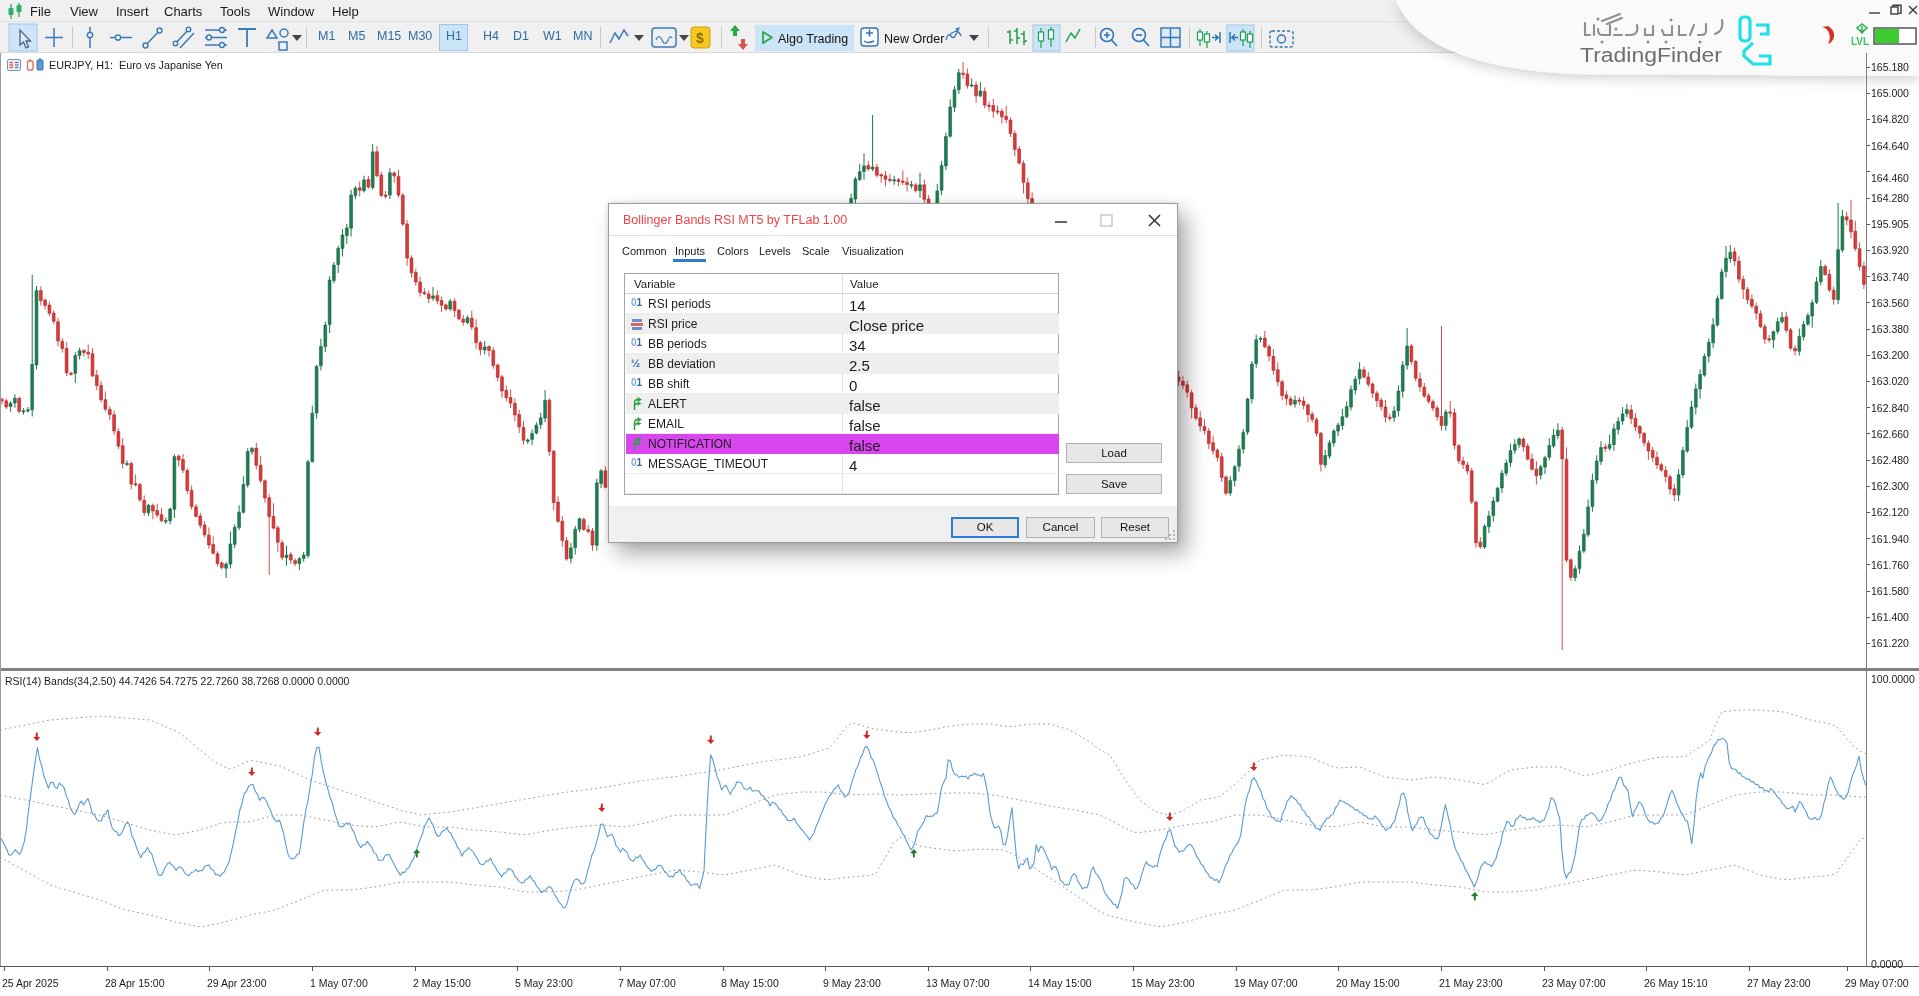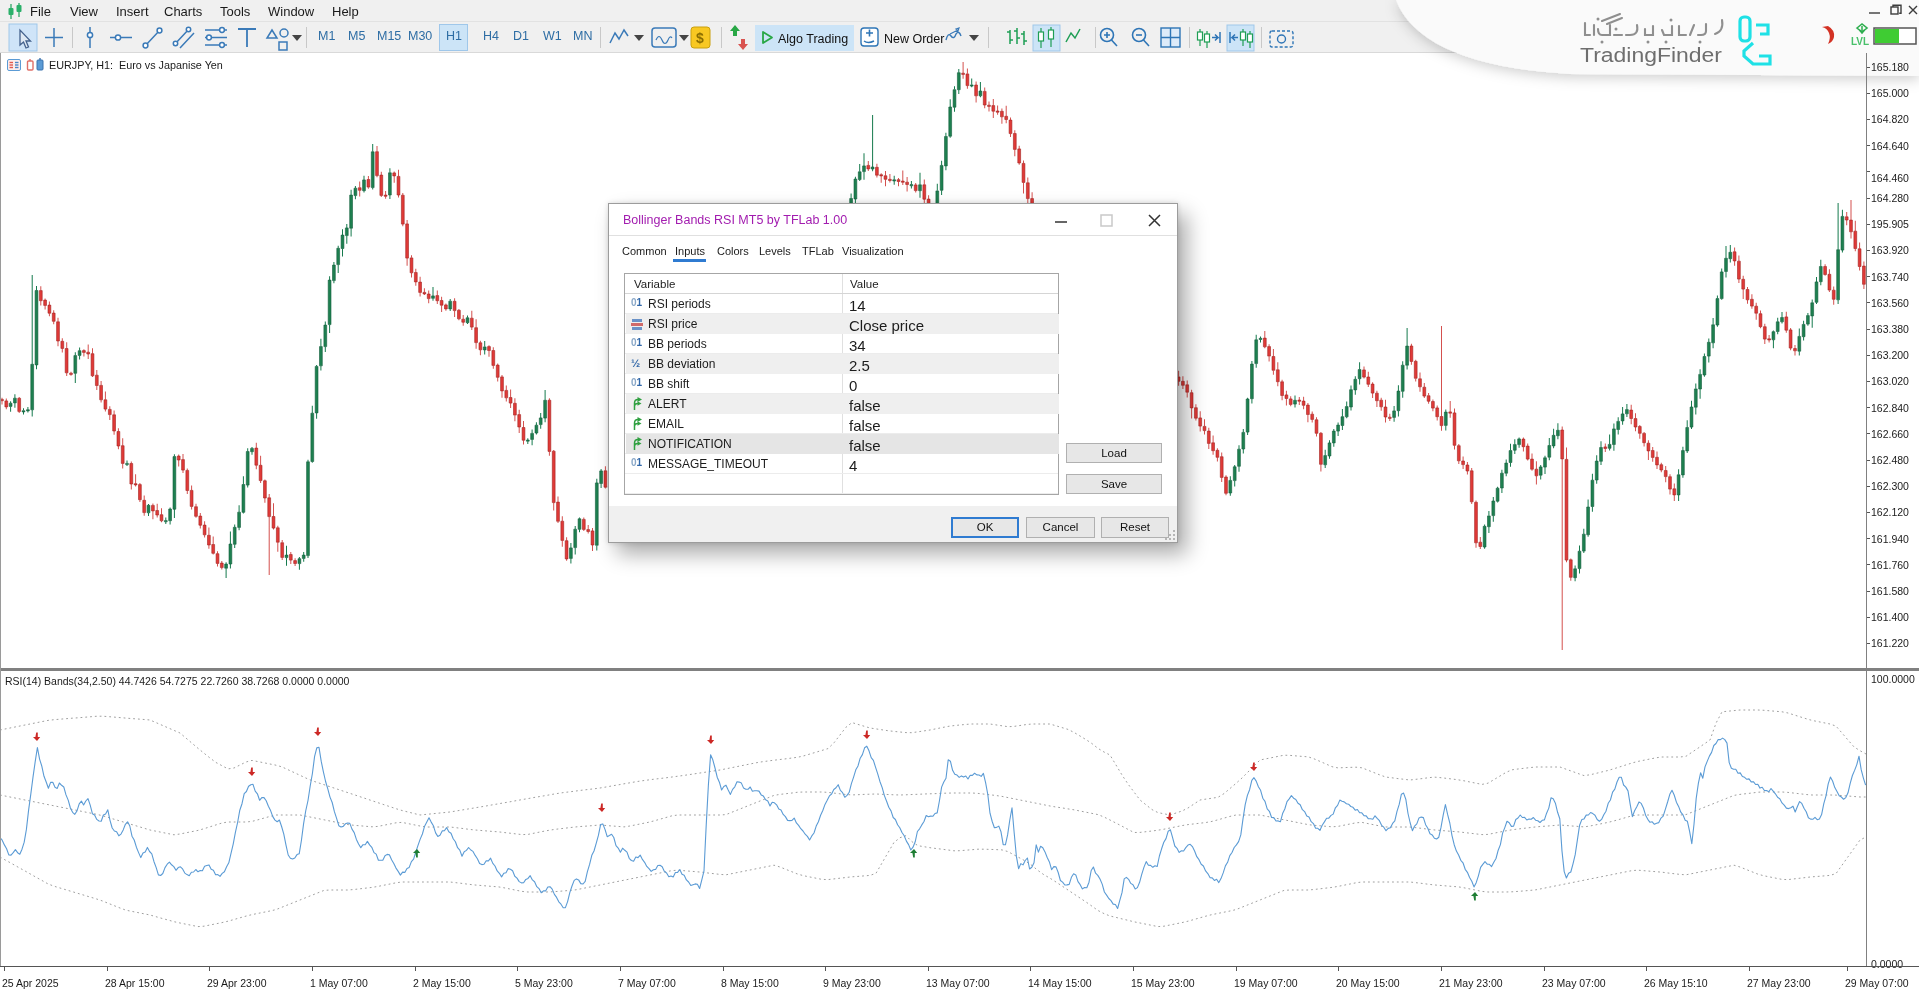--- a/index.html
+++ b/index.html
@@ -14,21 +14,21 @@
 .ptick { position:absolute; left:0; width:4px; height:1px; background:#555; }
 .sep1 { left:0; top:668px; width:1919px; height:3px; background:#808080; }
 .paxis { left:1866px; top:53px; width:72px; height:615px; }
 .raxis { left:1866px; top:671px; width:53px; height:295px; }
 .taxis { left:0; top:966px; width:1919px; height:30px; border-top:1px solid #555; }
 .tl { position:absolute; top:10px; font-size:10.5px; color:#1a1a1a; white-space:nowrap; }
 .ttick { position:absolute; top:0; width:1px; height:4px; background:#555; }
 .ctitle { position:absolute; left:46px; top:59px; font-size:10.8px; color:#1a1a1a; }
 .rlabel { position:absolute; left:5px; top:675px; font-size:10.5px; color:#1a1a1a; }
 .dlg { left:608px; top:203px; width:570px; height:340px; background:#fff; border:1px solid #9c9c9c; box-shadow:9px 11px 20px rgba(0,0,0,0.33), 0 0 5px rgba(0,0,0,0.14); }
-.dlg-title { position:absolute; left:14px; top:9px; font-size:12.5px; color:#a21caf; }
+.dlg-title { position:absolute; left:14px; top:9px; font-size:12.5px; color:#ef4444; }
 .tab { position:absolute; top:41px; font-size:11px; color:#1a1a1a; }
 .tbl { position:absolute; left:15px; top:69px; width:435px; height:222px; border:1px solid #a6a6a6; background:#fff; }
 .row { position:absolute; left:1px; width:433px; height:20px; }
 .rlab { position:absolute; left:22px; top:3px; font-size:12px; color:#1c1c1c; }
 .rval { position:absolute; left:223px; top:3px; font-size:15px; color:#1c1c1c; }
 .ricon { position:absolute; left:5px; top:3px; font-size:10px; font-weight:bold; }
 .btn { position:absolute; background:#e7e7e7; border:1px solid #b0b0b0; font-size:11.5px; color:#111; text-align:center; }
 </style></head><body>
 
 <div class="abs whitebase"></div>
@@ -346,21 +346,21 @@
  <svg class="abs" style="left:440px;top:8px" width="125" height="18">
   <path d="M6 10 h12" stroke="#333" stroke-width="1.5"></path>
   <rect x="52" y="3" width="11" height="11" fill="none" stroke="#c9c9c9" stroke-width="1.5"></rect>
   <path d="M100 3 l11 11 m0 -11 l-11 11" stroke="#333" stroke-width="1.5"></path>
  </svg>
  <div class="abs" style="left:0;top:31px;width:568px;height:1px;background:#e0e0e0"></div>
  <span class="tab" style="left:13px">Common</span>
  <span class="tab" style="left:66px">Inputs</span>
  <span class="tab" style="left:108px">Colors</span>
  <span class="tab" style="left:150px">Levels</span>
- <span class="tab" style="left:193px">TFLab</span>
+ <span class="tab" style="left:193px">Scale</span>
  <span class="tab" style="left:233px">Visualization</span>
  <div class="abs" style="left:64px;top:55px;width:33px;height:2.5px;background:#2f7bd1"></div>
  <div class="tbl">
   <div class="abs" style="left:9px;top:4px;font-size:11.5px;color:#1c1c1c">Variable</div>
   <div class="abs" style="left:225px;top:4px;font-size:11.5px;color:#1c1c1c">Value</div>
   <div class="abs" style="left:216.5px;top:0;width:1px;height:220px;background:#e0e0e0"></div>
   <div class="abs" style="left:0;top:19px;width:433px;height:1px;background:#d5d5d5"></div>
   <div class="abs" style="left:0;top:39px;width:433px;height:1px;background:#ececec"></div>
       <div class="abs" style="left:0;top:59px;width:433px;height:1px;background:#ececec"></div>
       <div class="abs" style="left:0;top:79px;width:433px;height:1px;background:#ececec"></div>
@@ -411,21 +411,21 @@
       </div>
       <div class="row" style="top:140px;">
         <svg class="abs" style="left:4px;top:2px" width="16" height="15">
           <path d="M4.5 14 V7 Q4.5 3.5 8 3.5 M4.5 10 Q4.5 7.5 8 7.5" stroke="#2fa040" stroke-width="1.5" fill="none"></path>
           <path d="M7.5 1 L12 3.5 L7.5 6 Z" fill="#2fa040"></path>
           <path d="M7.5 5.2 L11.5 7.5 L7.5 9.8 Z" fill="#2fa040"></path>
         </svg>
         <span class="rlab">EMAIL</span>
         <span class="rval">false</span>
       </div>
-      <div class="row" style="top:160px;background:#e5e5e5;">
+      <div class="row" style="top:160px;background:#d946ef;">
         <svg class="abs" style="left:4px;top:2px" width="16" height="15">
           <path d="M4.5 14 V7 Q4.5 3.5 8 3.5 M4.5 10 Q4.5 7.5 8 7.5" stroke="#2fa040" stroke-width="1.5" fill="none"></path>
           <path d="M7.5 1 L12 3.5 L7.5 6 Z" fill="#2fa040"></path>
           <path d="M7.5 5.2 L11.5 7.5 L7.5 9.8 Z" fill="#2fa040"></path>
         </svg>
         <span class="rlab">NOTIFICATION</span>
         <span class="rval">false</span>
       </div>
       <div class="row" style="top:180px;">
         <span class="ricon" style="color:#8aa8c8">0<span style="color:#2f66a8">1</span></span>

